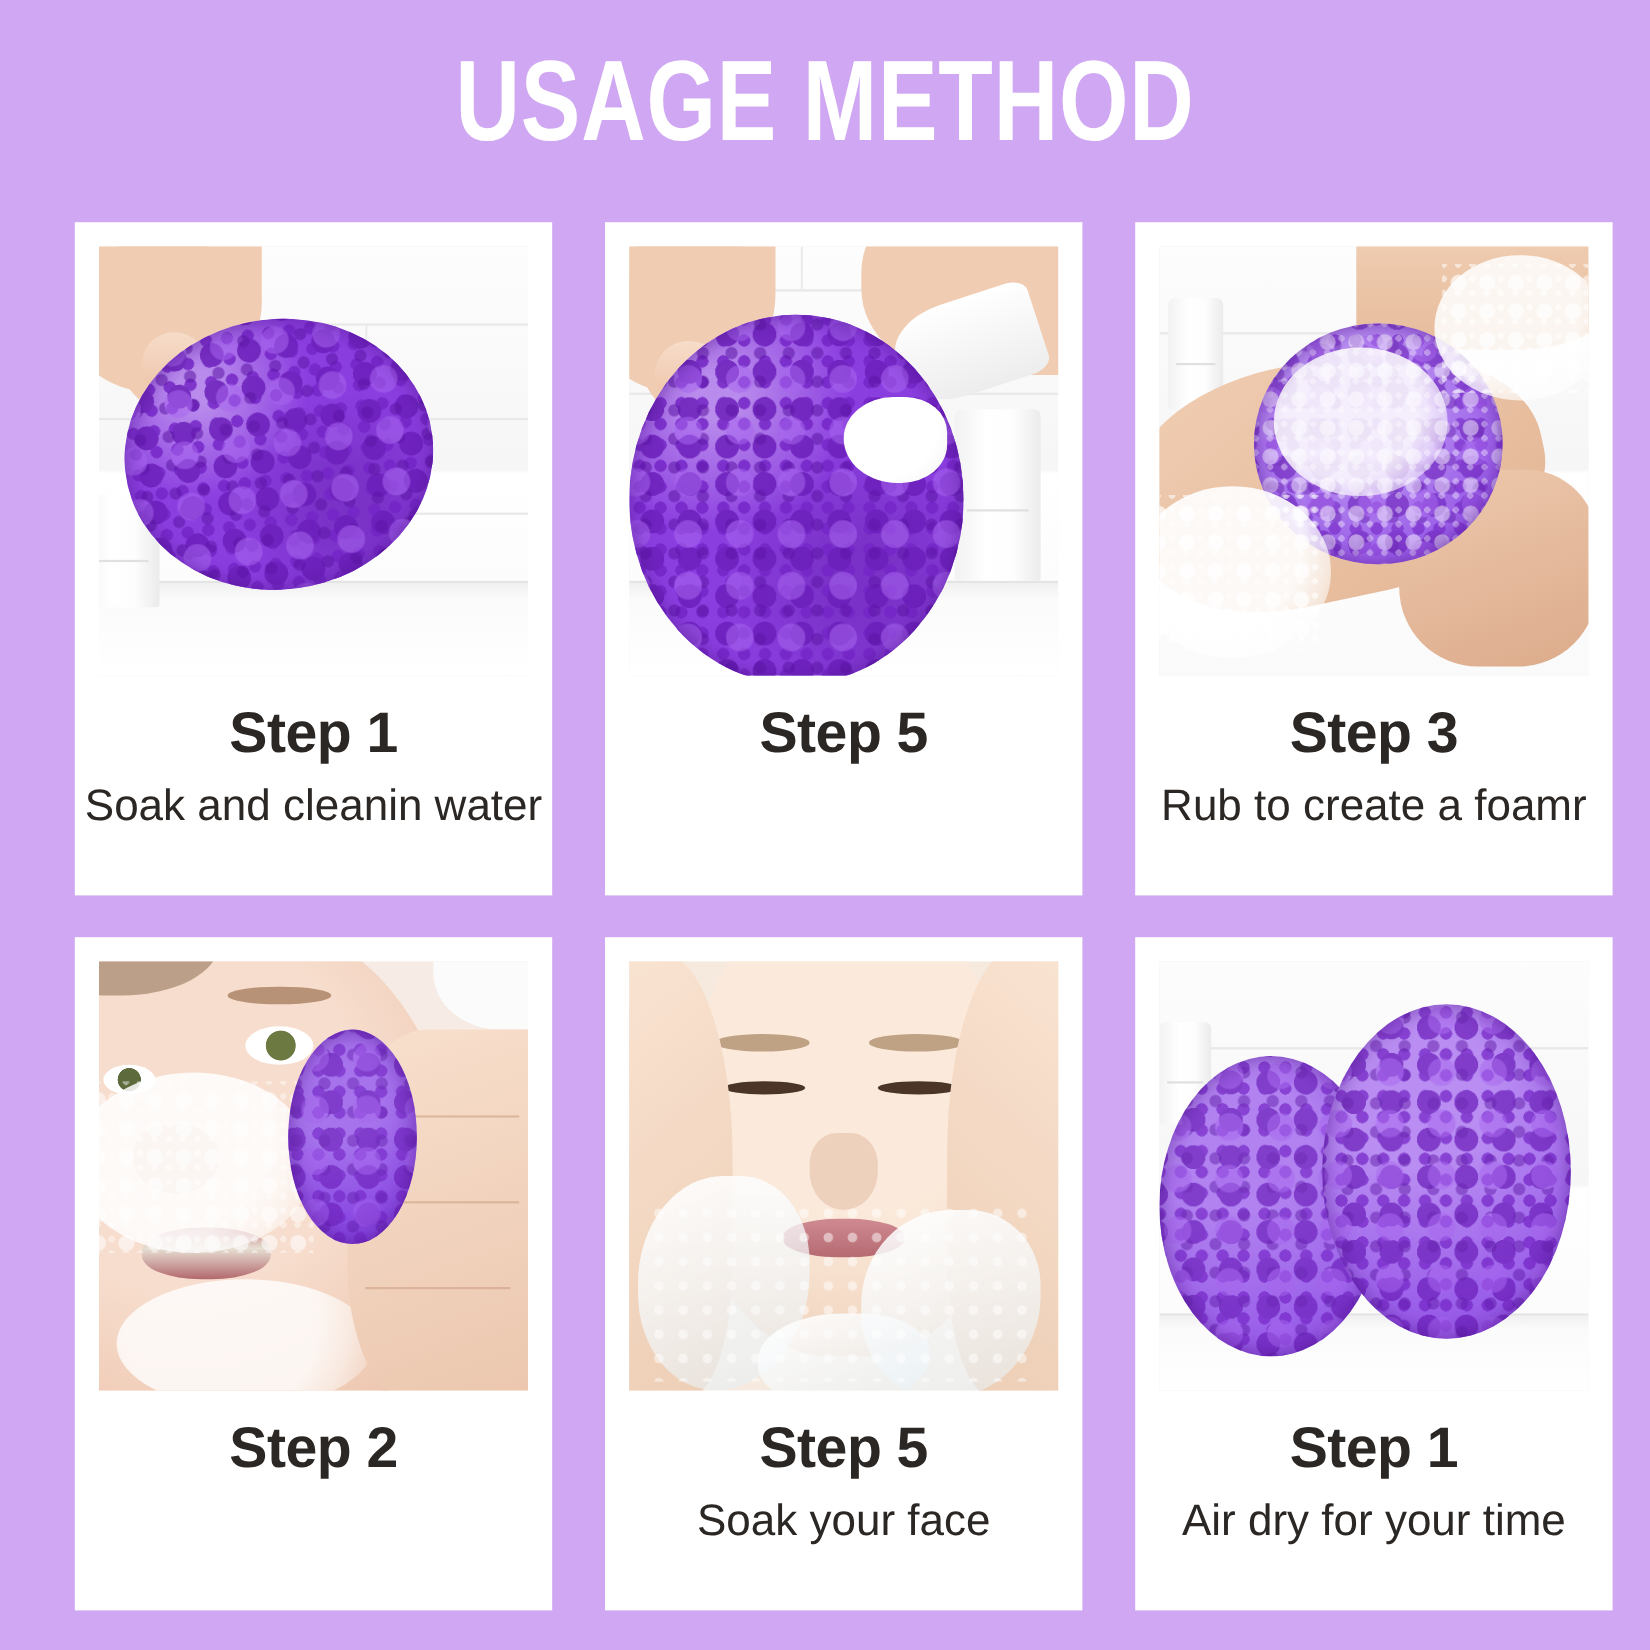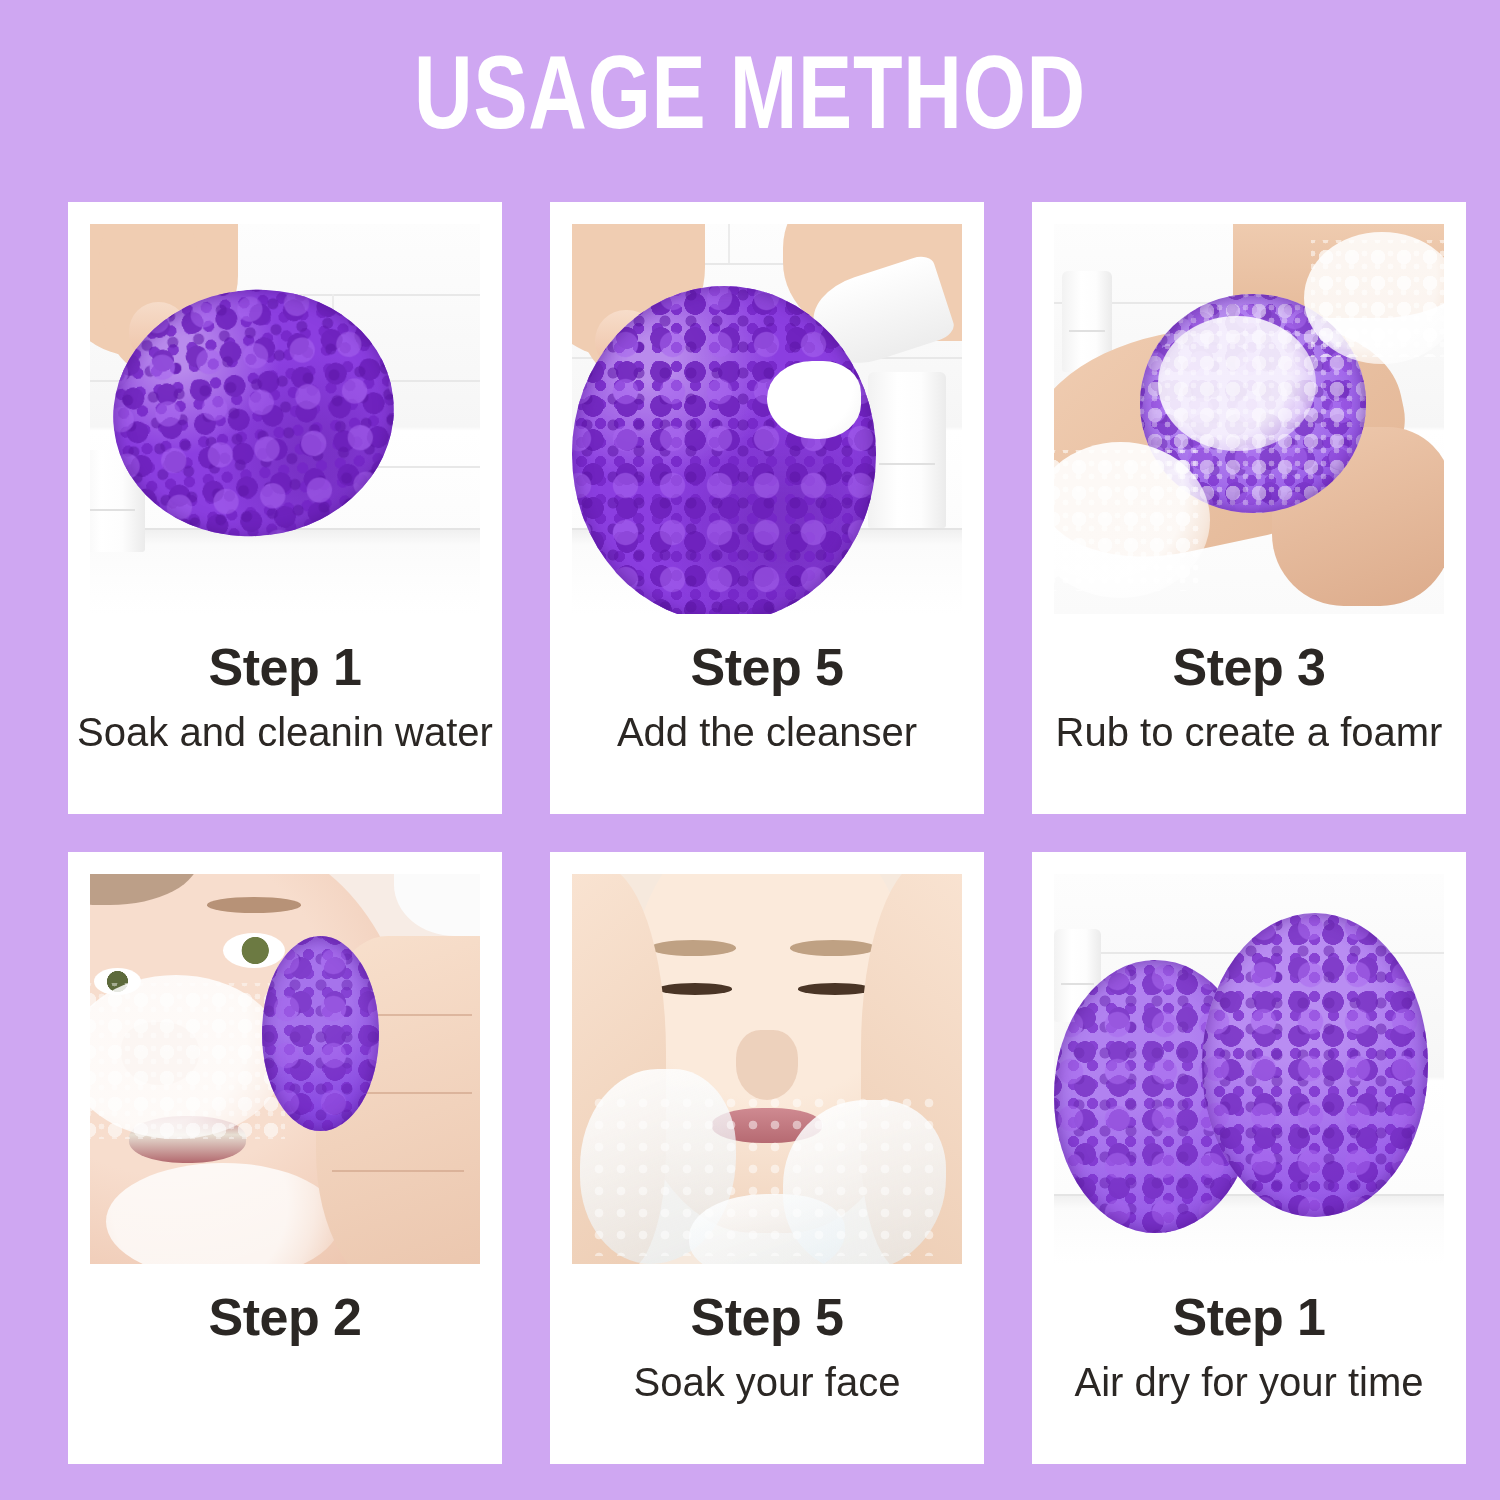--- a/index.html
+++ b/index.html
@@ -223,21 +223,20 @@
       <div style="position:absolute;left:62%;top:12%;width:34%;height:22%;background:linear-gradient(180deg,#ffffff,#ededed);border-radius:40% 14% 14% 40%;transform:rotate(-18deg);"></div>
 
       <div class="sponge" style="left:0%;top:16%;width:78%;height:86%;">
         <div class="pores"></div>
           <div class="rim"></div>
       </div>
 
       <div style="position:absolute;left:50%;top:35%;width:24%;height:20%;background:radial-gradient(circle at 40% 32%,#ffffff 0 62%,#f1f1f1 100%);border-radius:52% 44% 48% 56%;"></div>
     </div>
     <div class="step-label">Step 5</div>
-    <div class="step-desc">Add the cleanser</div>
   </div>
 
   <div class="step-card">
     <div class="photo">
       <div class="bath-bg"></div>
       <div class="tile-lines">
         <i style="top:20%"></i>
           <i style="top:74%"></i>
       </div>
       <div class="bottle" style="left:2%;top:12%;width:13%;height:26%"></div>

